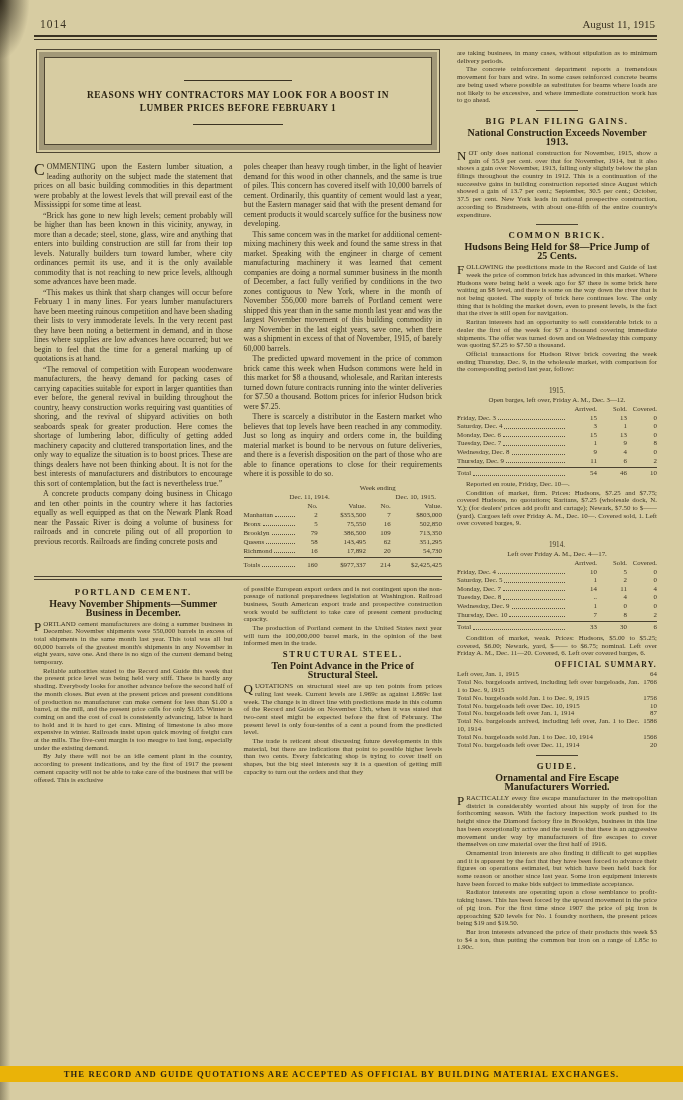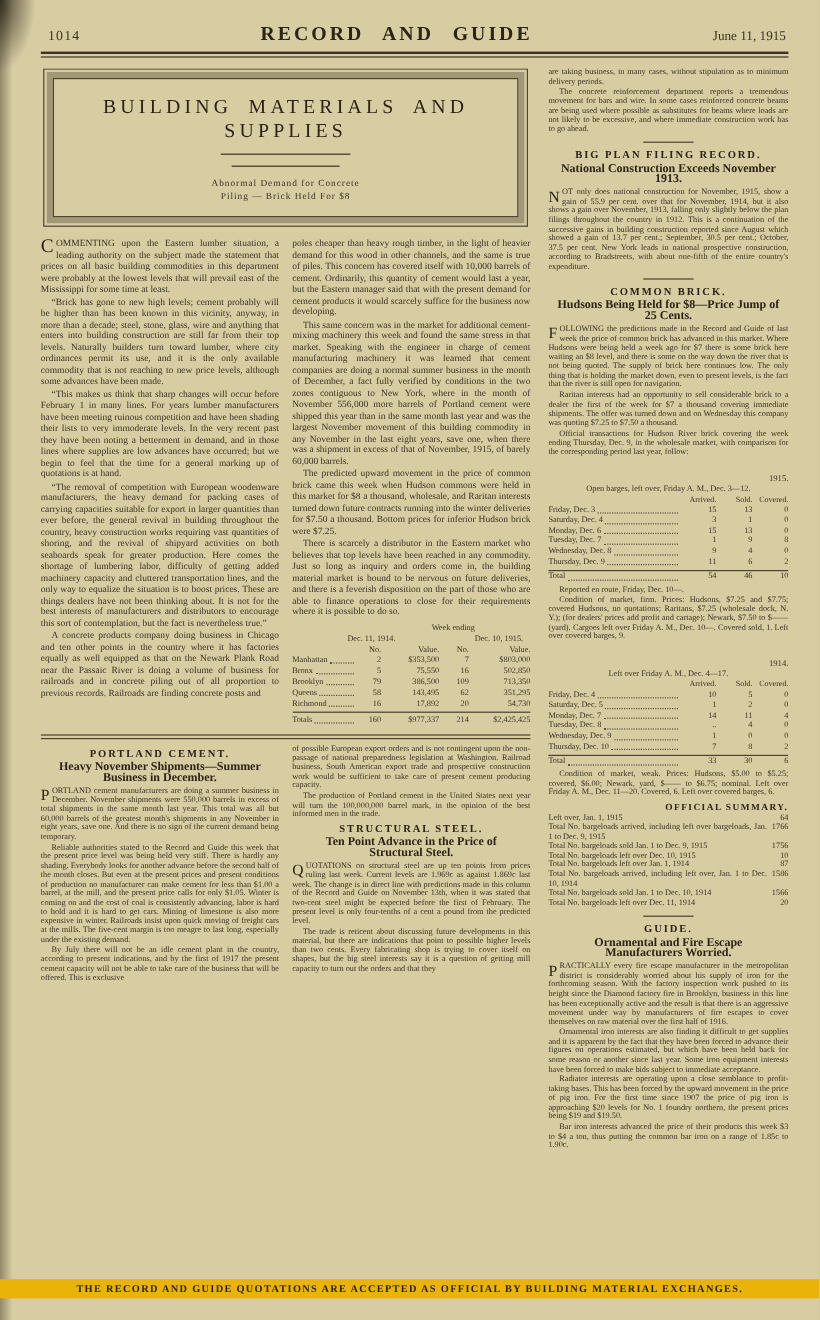--- a/index.html
+++ b/index.html
@@ -44,21 +44,21 @@
   .pt-dates{display:flex;padding-left:46px;justify-content:space-between;padding-right:6px;}
   .prow{display:flex;align-items:baseline;}
   .pl{width:56px;display:flex;min-width:0;}
   .pn{width:22px;text-align:right;}
   .pv{width:51px;text-align:right;}
   .pn2{width:26px;text-align:right;}
   .pv2{width:54px;text-align:right;}
   .ptotal{border-top:1px solid #4a4130;margin-top:2px;padding-top:2px;}
   .dots{flex:1;border-bottom:1px dotted #5a5140;margin:0 2px 2px;}
   
-  .year-label{text-align:right;font-size:7.2px;margin-top:14px;}
+  .year-label{text-align:center;font-size:7.2px;margin-top:14px;}
   .table-note{text-align:center;font-size:6.9px;line-height:8px;margin:1px 0;}
   .btable{font-size:6.9px;line-height:8.6px;margin:1px 0 2px;}
   .brow{display:flex;align-items:baseline;}
   .bl{flex:1;display:flex;min-width:0;}
   .bn{width:30px;text-align:right;}
   .bhead{font-size:6.7px;}
   .btotal{border-top:1px solid #4a4130;margin-top:2px;padding-top:1px;}
   
   .sum-head{text-align:right;font-weight:bold;font-size:7.8px;letter-spacing:1.2px;margin:3px 0 1px;color:#2c2414;}
   .sum-item{font-size:6.9px;line-height:7.9px;text-align:justify;}
@@ -66,39 +66,34 @@
   .footer{position:absolute;left:0;right:0;bottom:18px;text-align:center;font-weight:bold;
           font-size:8.6px;letter-spacing:1.1px;color:#2c2414;background:#eab308;padding:3px 0;}
 </style>
 </head>
 <body>
 
 <div class="page">
 
   <div class="header">
     <span class="pageno">1014</span>
-    <span class="masthead">RECORD AND GUIDE</span>
-    <span class="date">June 11, 1915</span>
+    <span class="date">August 11, 1915</span>
   </div>
   <div class="rule-double"></div>
 
   <div class="main">
 
     <div class="left-region">
 
       <div class="feature-box">
         <div class="fb-band">
           <div class="fb-inner">
-            <div class="fb-title">BUILDING MATERIALS AND SUPPLIES</div>
             <div class="fb-rule"></div>
+            <div class="fb-subtitle">REASONS WHY CONTRACTORS MAY LOOK FOR A BOOST IN LUMBER PRICES BEFORE FEBRUARY 1</div>
             <div class="fb-rule small"></div>
-            <div class="fb-tagline">
-              <span>Abnormal Demand for Concrete</span><br>
-              <span>Piling — Brick Held For $8</span>
-            </div>
           </div>
         </div>
       </div>
 
       <div class="two-cols">
         <div class="col">
           <p class="para lead"><span class="dropcap">C</span><span>OMMENTING upon the Eastern lumber situation, a leading authority on the subject made the statement that prices on all basic building commodities in this department were probably at the lowest levels that will prevail east of the Mississippi for some time at least.</span></p>
           <div>
               <p class="para">“Brick has gone to new high levels; cement probably will be higher than has been known in this vicinity, anyway, in more than a decade; steel, stone, glass, wire and anything that enters into building construction are still far from their top levels.  Naturally builders turn toward lumber, where city ordinances permit its use, and it is the only available commodity that is not reaching to new price levels, although some advances have been made.</p>
               <p class="para">“This makes us think that sharp changes will occur before February 1 in many lines.  For years lumber manufacturers have been meeting ruinous competition and have been shading their lists to very immoderate levels.  In the very recent past they have been noting a betterment in demand, and in those lines where supplies are low advances have occurred; but we begin to feel that the time for a general marking up of quotations is at hand.</p>
@@ -219,21 +214,21 @@
       </div>
     </div>
 
     <div class="right-region small">
       <div class="cont">
           <p class="para">are taking business, in many cases, without stipulation as to minimum delivery periods.</p>
           <p class="para">The concrete reinforcement department reports a tremendous movement for bars and wire.  In some cases reinforced concrete beams are being used where possible as substitutes for beams where loads are not likely to be excessive, and where immediate construction work has to go ahead.</p>
         </div>
 
       <div class="short-rule"></div>
-      <div class="sec-head">BIG PLAN FILING RECORD.</div>
+      <div class="sec-head">BIG PLAN FILING GAINS.</div>
       <div class="sec-sub">National Construction Exceeds November 1913.</div>
       <p class="para lead"><span class="dropcap sm">N</span><span>OT only does national construction for November, 1915, show a gain of 55.9 per cent. over that for November, 1914, but it also shows a gain over November, 1913, falling only slightly below the plan filings throughout the country in 1912.  This is a continuation of the successive gains in building construction reported since August which showed a gain of 13.7 per cent.; September, 30.5 per cent.; October, 37.5 per cent.  New York leads in national prospective construction, according to Bradstreets, with about one-fifth of the entire country's expenditure.</span></p>
 
       <div class="short-rule"></div>
       <div class="sec-head">COMMON BRICK.</div>
       <div class="sec-sub">Hudsons Being Held for $8—Price Jump of 25 Cents.</div>
       <p class="para lead"><span class="dropcap sm">F</span><span>OLLOWING the predictions made in the Record and Guide of last week the price of common brick has advanced in this market. Where Hudsons were being held a week ago for $7 there is some brick here waiting an $8 level, and there is some on the way down the river that is not being quoted.  The supply of brick here continues low.  The only thing that is holding the market down, even to present levels, is the fact that the river is still open for navigation.</span></p>
       <div>
           <p class="para">Raritan interests had an opportunity to sell considerable brick to a dealer the first of the week for $7 a thousand covering immediate shipments.  The offer was turned down and on Wednesday this company was quoting $7.25 to $7.50 a thousand.</p>
           <p class="para">Official transactions for Hudson River brick covering the week ending Thursday, Dec. 9, in the wholesale market, with comparison for the corresponding period last year, follow:</p>

